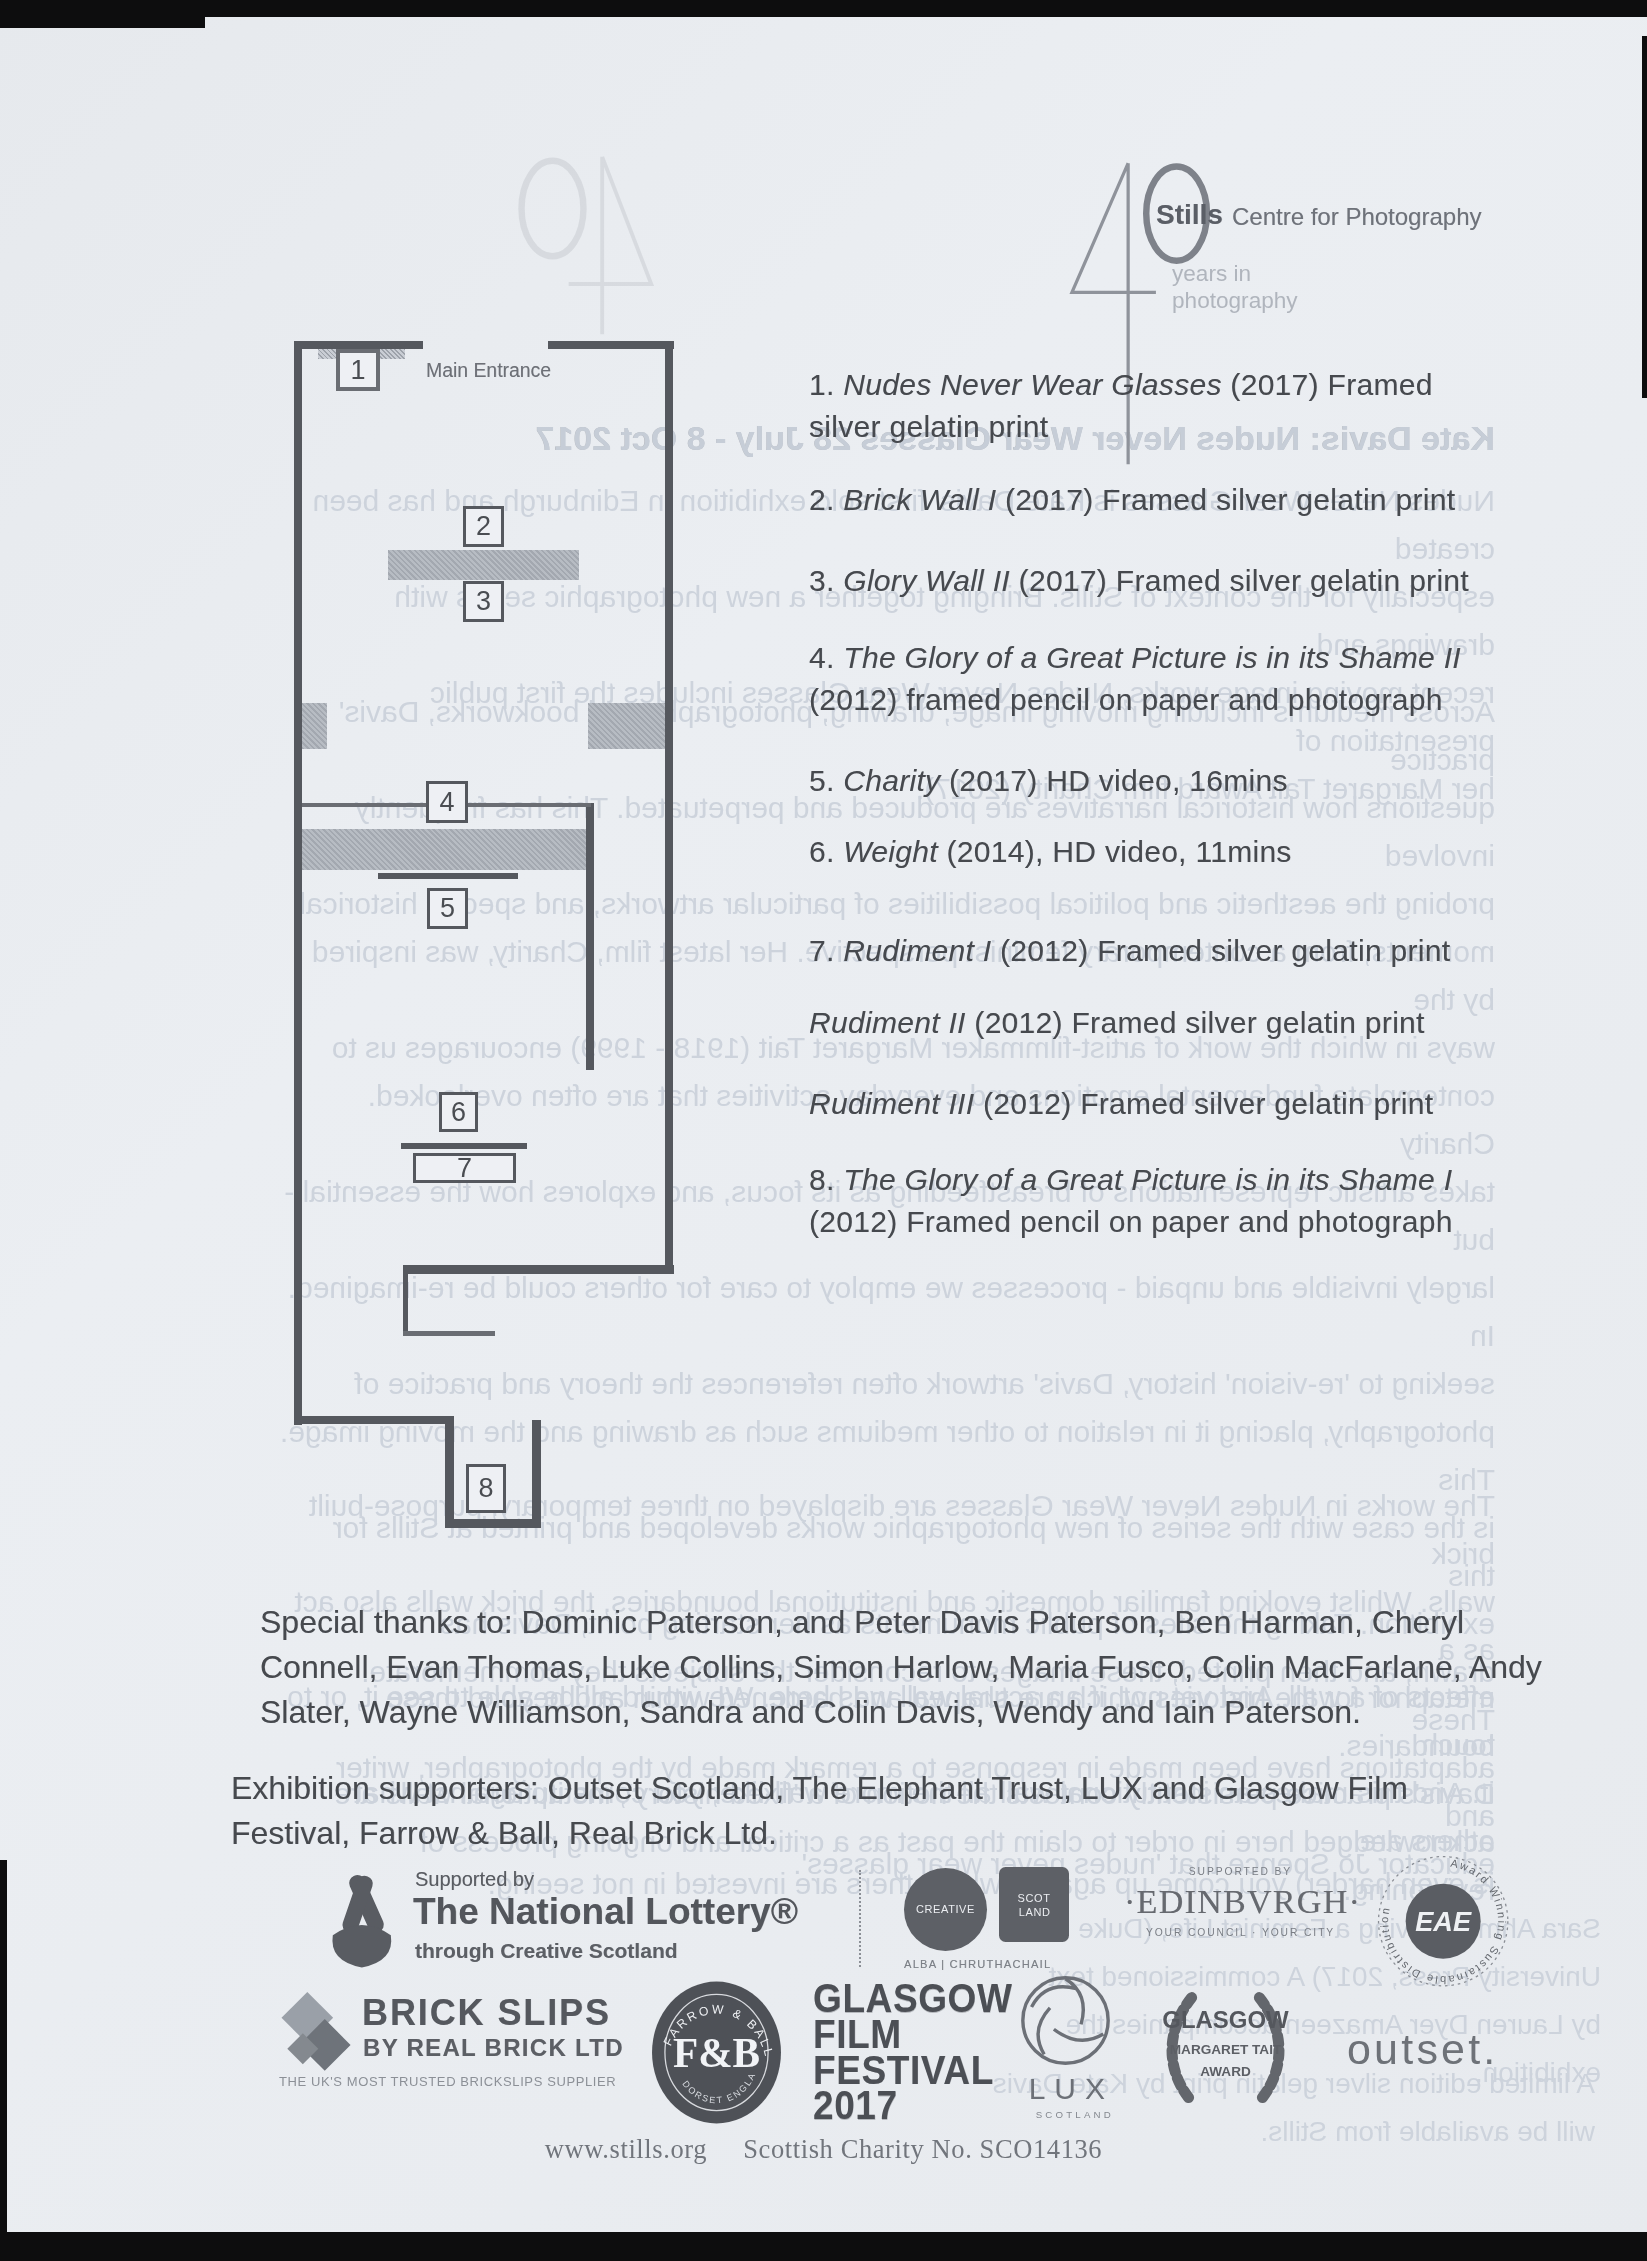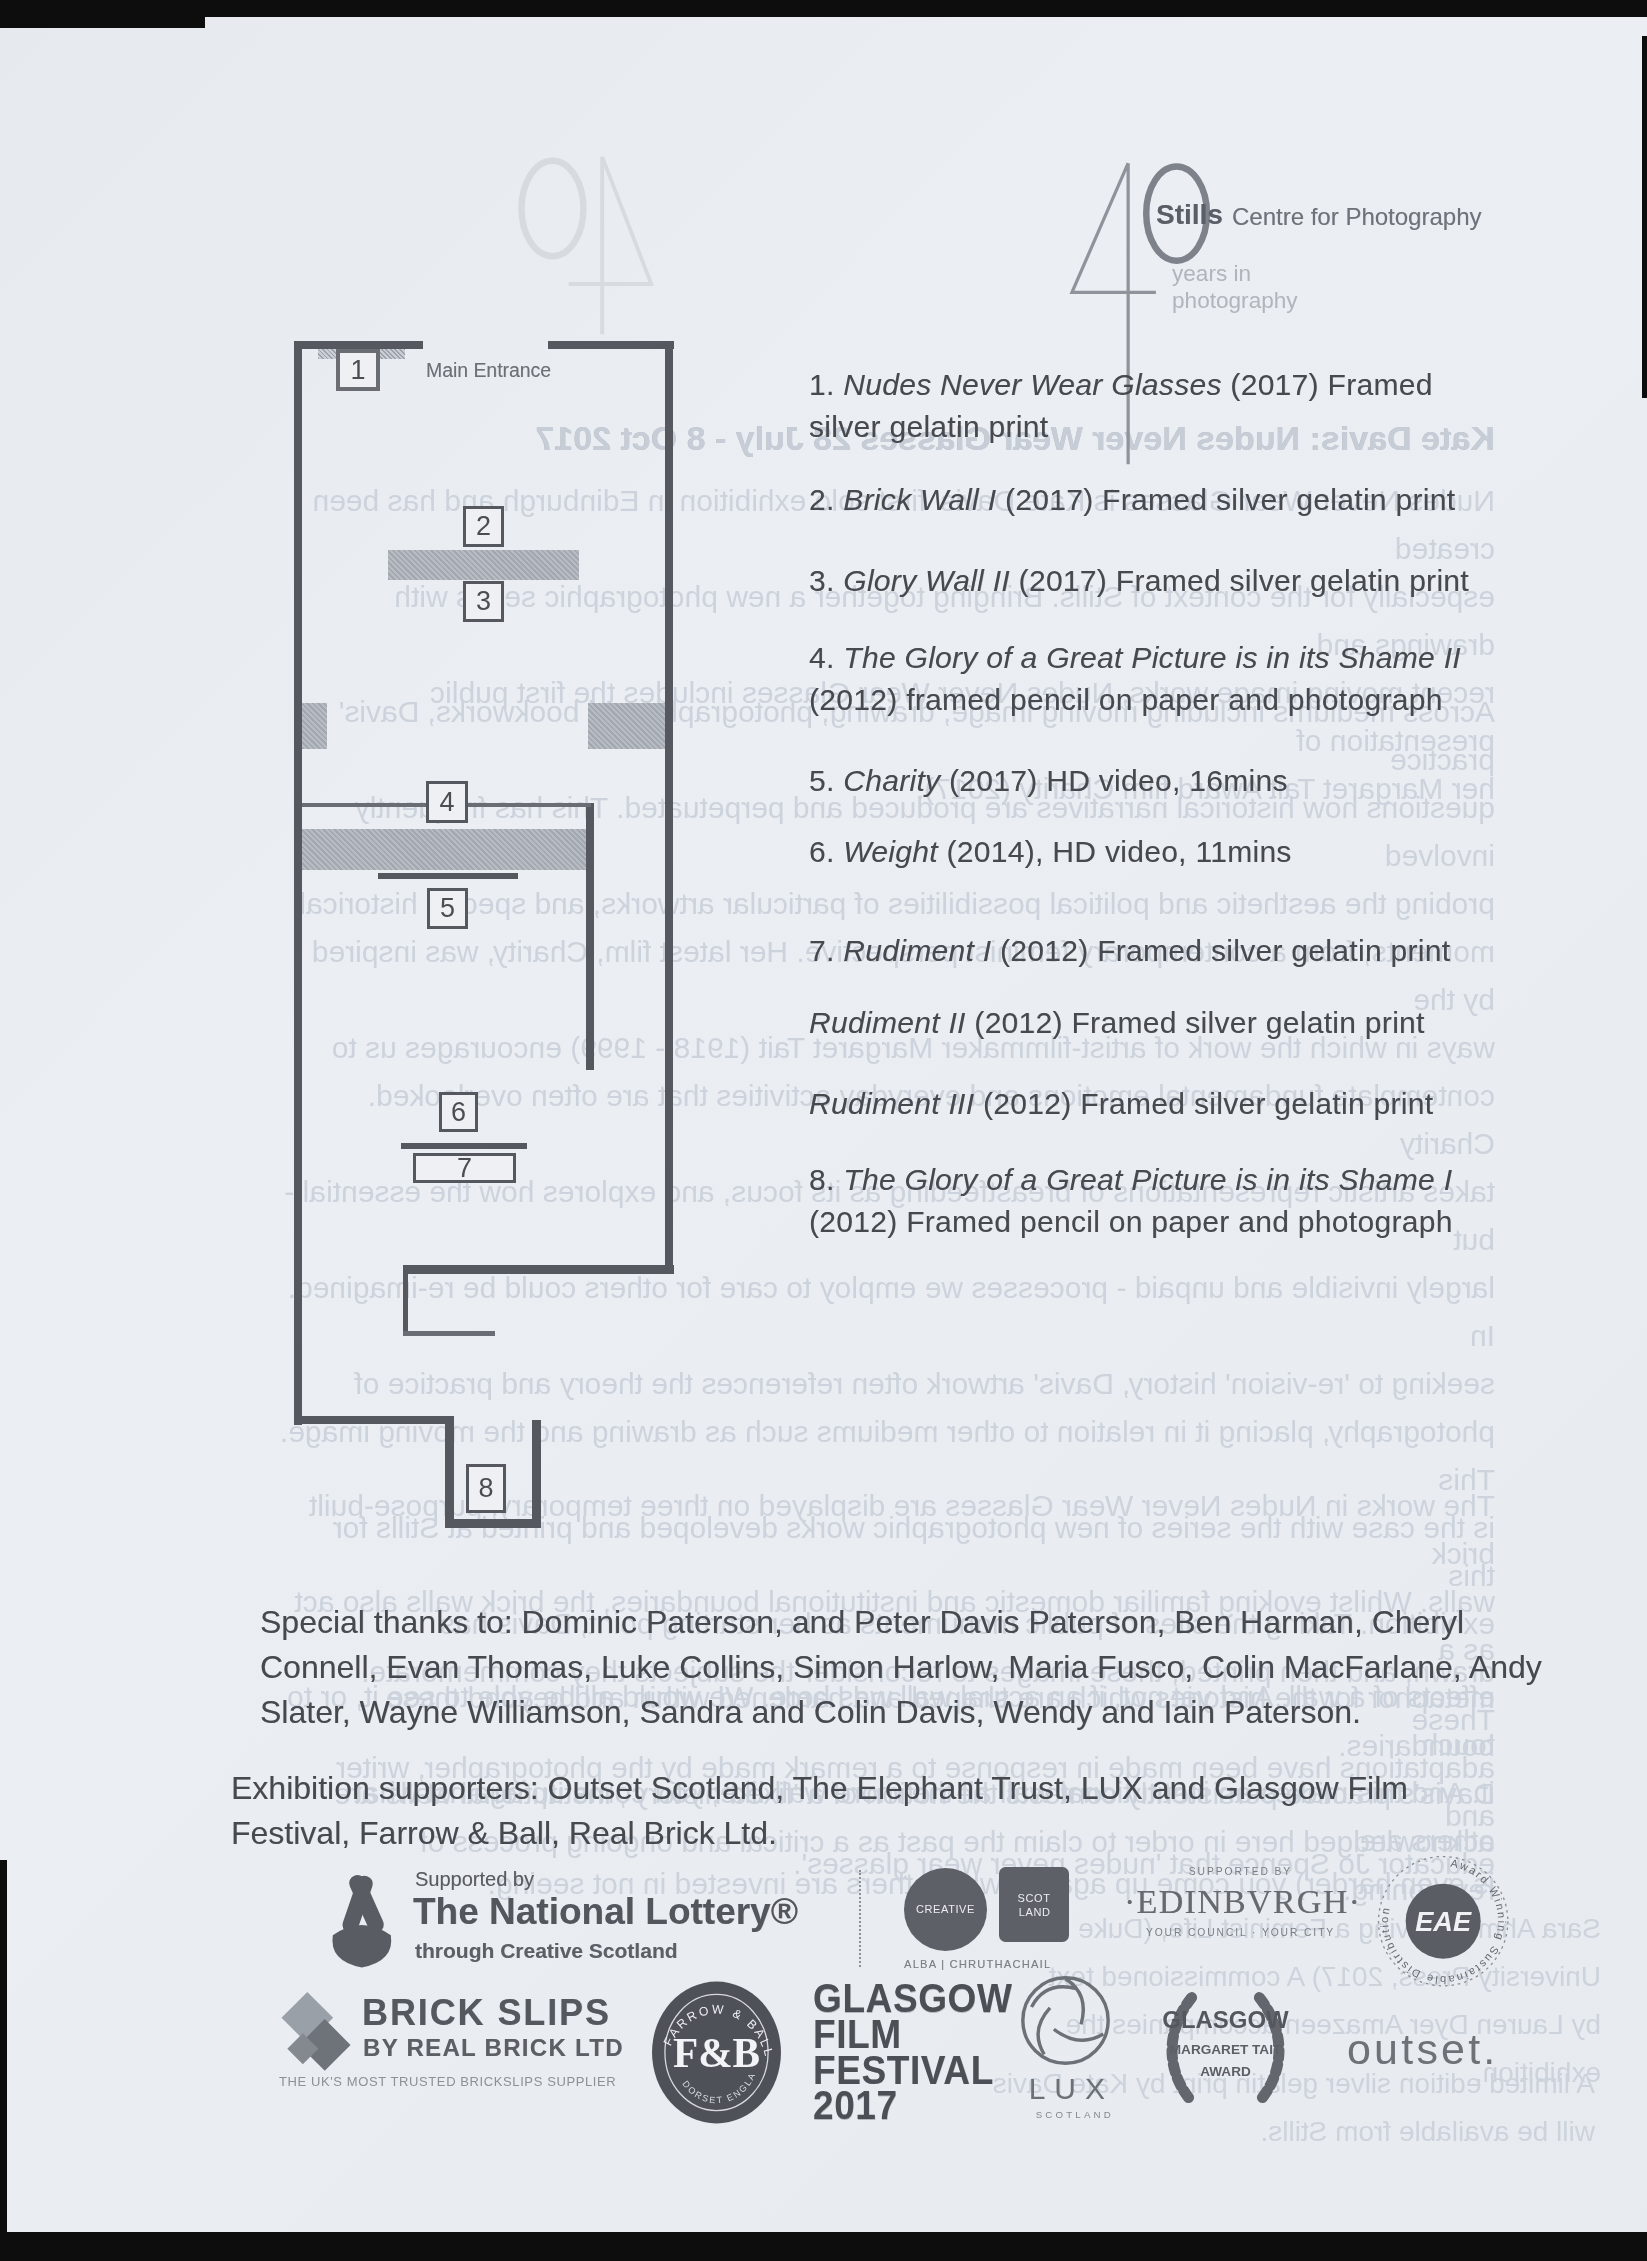--- a/index.html
+++ b/index.html
@@ -241,20 +241,21 @@
       <path d="M172,200 C206,156 208,96 166,44" fill="none" stroke="#63666c" stroke-width="17" stroke-dasharray="13 9" stroke-linecap="round"></path>
       <text x="115" y="92" text-anchor="middle" font-family="Liberation Sans,sans-serif" font-size="37" font-weight="bold" fill="#54575d">GLASGOW</text>
       <text x="115" y="132" text-anchor="middle" font-family="Liberation Sans,sans-serif" font-size="21" font-weight="bold" fill="#5c5f65">MARGARET TAIT</text>
       <text x="115" y="166" text-anchor="middle" font-family="Liberation Sans,sans-serif" font-size="21" font-weight="bold" fill="#5c5f65">AWARD</text>
     </svg>
 
     <div style="position:absolute;left:1347px;top:58px;font-size:43px;letter-spacing:3.2px;color:#6e7278;">outset.</div>
   </div>
 
   <div class="abs" style="left:0;top:2125px;width:1647px;text-align:center;font-family:'Liberation Serif',serif;color:#71757c;">
+    <div style="font-size:26.5px;letter-spacing:0.6px;white-space:pre;margin-top:9px;">www.stills.org     Scottish Charity No. SCO14136</div>
   </div>
 
   <div class="blk" style="left:0;top:0;width:205px;height:28px;"></div>
   <div class="blk" style="left:205px;top:0;width:1442px;height:17px;"></div>
   <div class="blk" style="left:0;top:2232px;width:1647px;height:30px;"></div>
   <div class="blk" style="left:0;top:1860px;width:6.5px;height:401px;"></div>
   <div class="blk" style="left:1642px;top:36px;width:5.2px;height:362px;"></div>
 
 </div>
 

